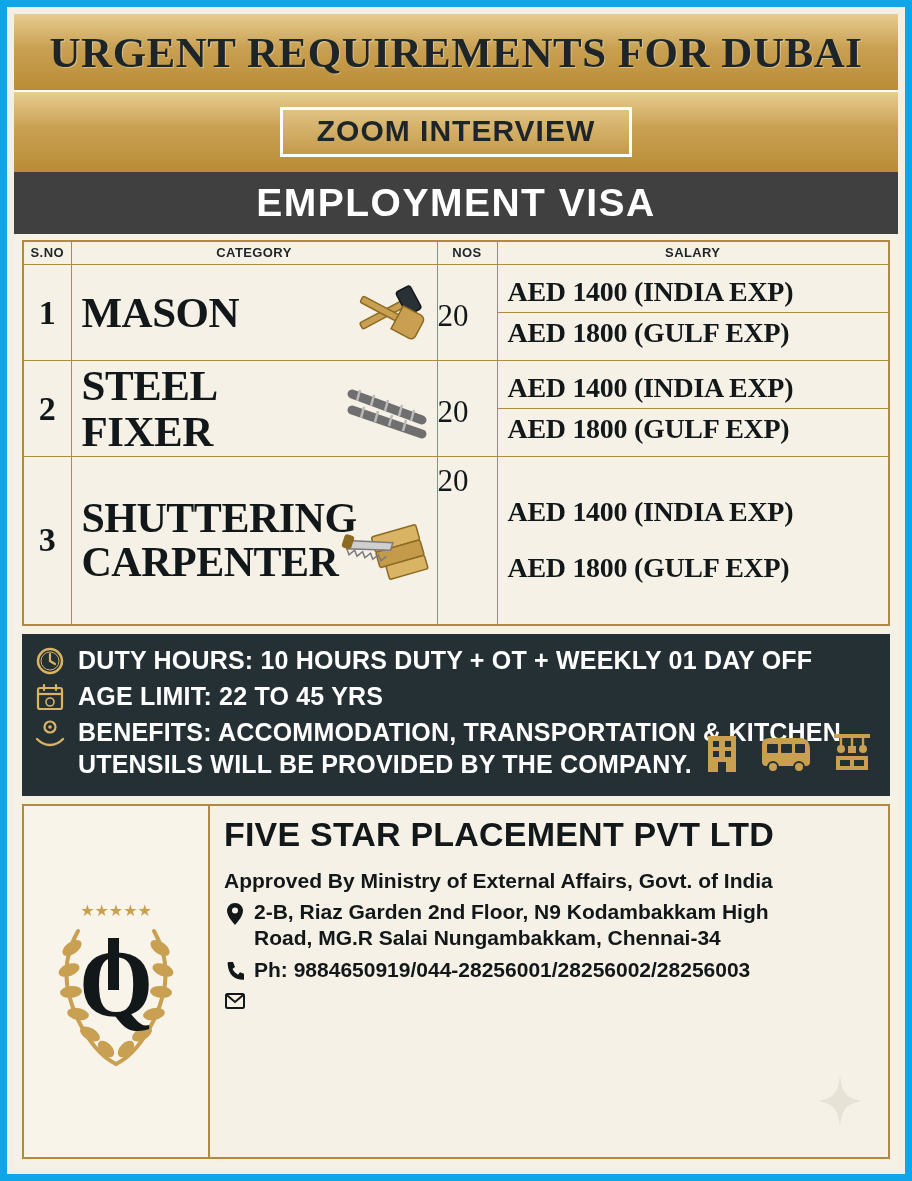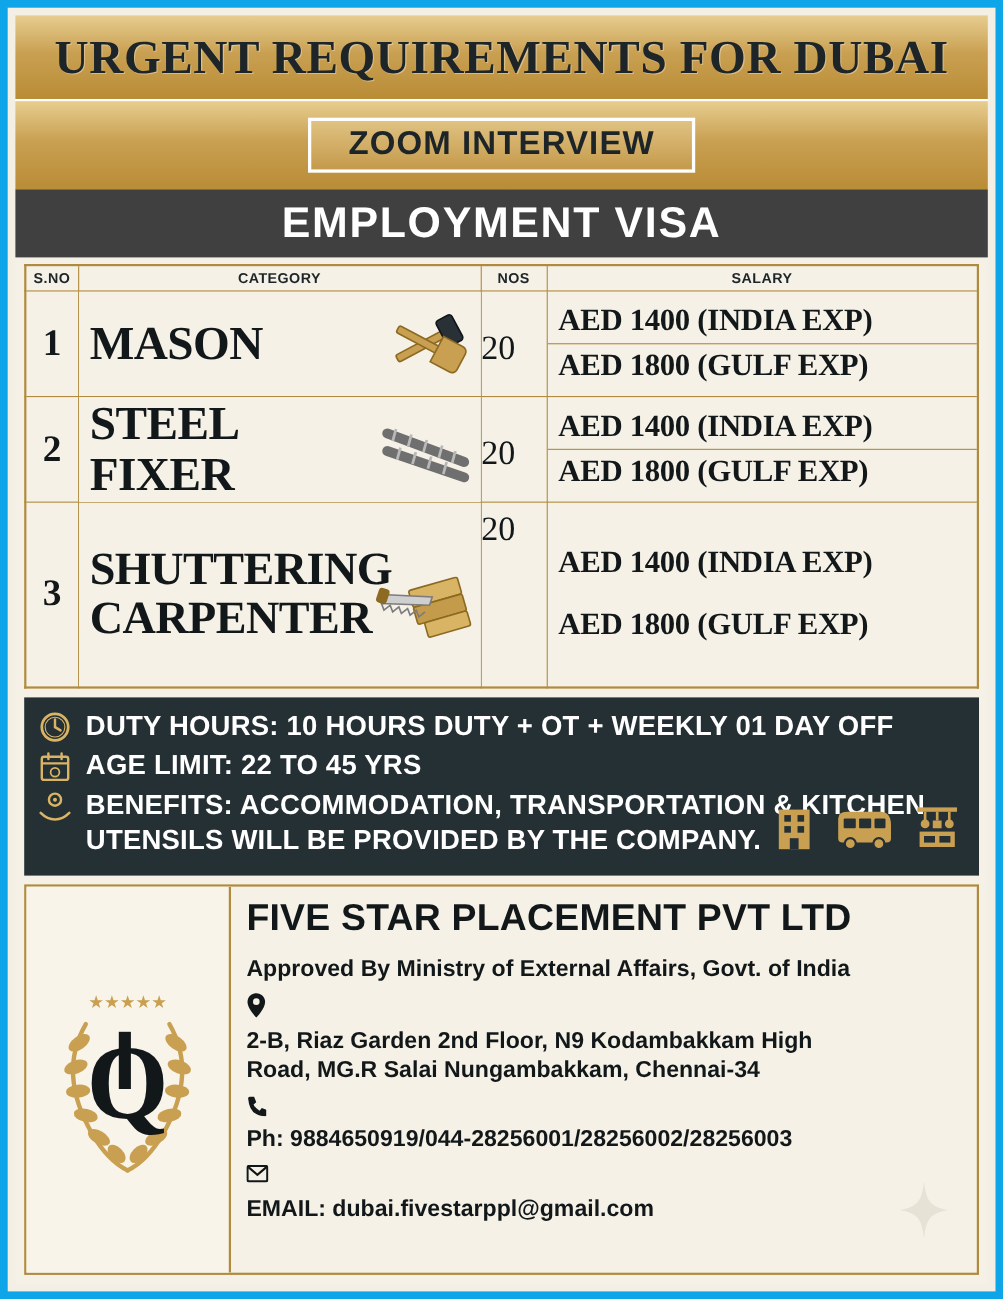--- a/index.html
+++ b/index.html
@@ -231,21 +231,20 @@
     font-weight: bold;
     font-size: 21px;
     color: #12181a;
     margin-top: 16px;
   }
   .co-line {
     display: flex;
     align-items: flex-start;
     gap: 8px;
     margin-top: 6px;
-    flex-direction: column;
   }
   .co-ico { flex: 0 0 22px; display: flex; justify-content: center; padding-top: 3px; }
   .co-txt {
     font-family: "Liberation Sans", sans-serif;
     font-weight: bold;
     font-size: 21px;
     color: #12181a;
     line-height: 1.25;
   }
   .sparkle {
@@ -514,21 +513,20 @@
           <div class="co-txt">Ph: 9884650919/044-28256001/28256002/28256003</div>
         </div>
 
         <div class="co-line">
           <div class="co-ico">
             <svg width="20" height="16" viewBox="0 0 20 16" aria-hidden="true">
               <rect x="1" y="1" width="18" height="14" rx="1.5" fill="none" stroke="#12181a" stroke-width="2"></rect>
               <path d="M1.8 2 L10 9 L18.2 2" fill="none" stroke="#12181a" stroke-width="2"></path>
             </svg>
           </div>
-          <div class="co-txt">EMAIL: dubai.fivestarppl@gmail.com</div>
         </div>
       </div>
 
       <div class="sparkle">
         <svg width="44" height="52" viewBox="0 0 44 52" aria-hidden="true">
           <path d="M22 0 C24 18 28 23 44 26 C28 29 24 34 22 52 C20 34 16 29 0 26 C16 23 20 18 22 0 Z" fill="#e7e2d6"></path>
         </svg>
       </div>
     </div>
 

